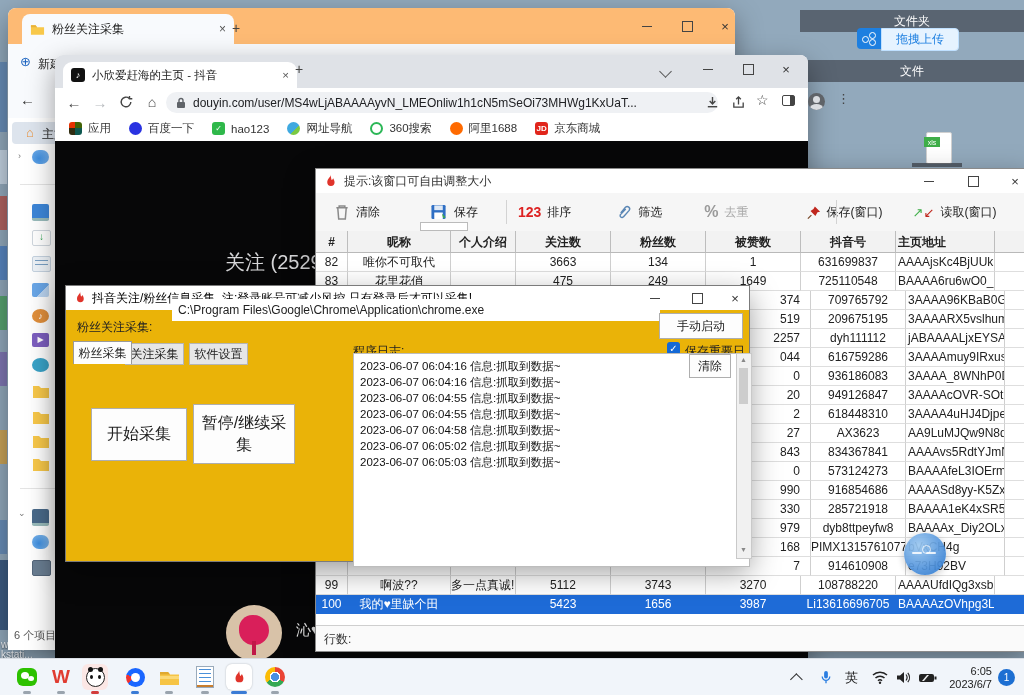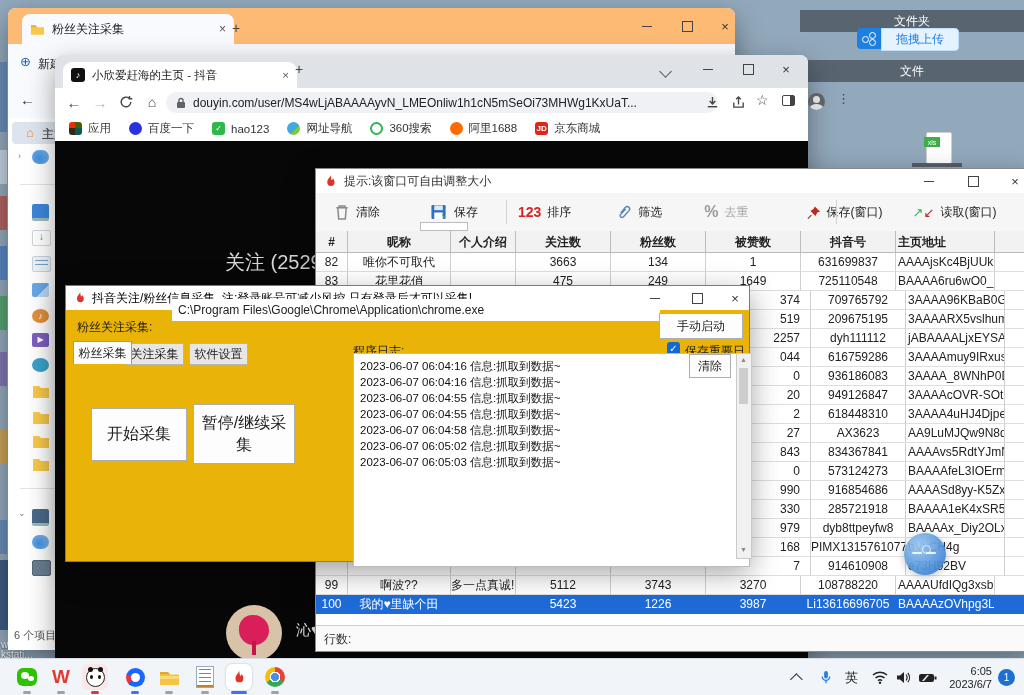--- a/index.html
+++ b/index.html
@@ -545,21 +545,21 @@
             <span class="tc c-dyid">108788220</span>
             <span class="tc c-url">AAAAUfdIQg3xsbIl</span>
             <span class="tc c-extra"></span>
           </div>
 
           <div class="trow sel">
             <span class="tc c-num">100</span>
             <span class="tc c-nick">我的♥里缺个田</span>
             <span class="tc c-intro"></span>
             <span class="tc c-follow">5423</span>
-            <span class="tc c-fans">1226</span>
+            <span class="tc c-fans">1656</span>
             <span class="tc c-likes">3987</span>
             <span class="tc c-dyid">Li13616696705</span>
             <span class="tc c-url">BAAAAzOVhpg3L7c</span>
             <span class="tc c-extra"></span>
           </div>
         </div>
     </div>
     <div class="abs" style="left:0;right:0;top:456px;height:25px;border-top:1px solid #cfcfcf;background:#fafafa">
       <span class="abs" style="left:8px;top:5px;color:#333">行数:</span>
     </div>

